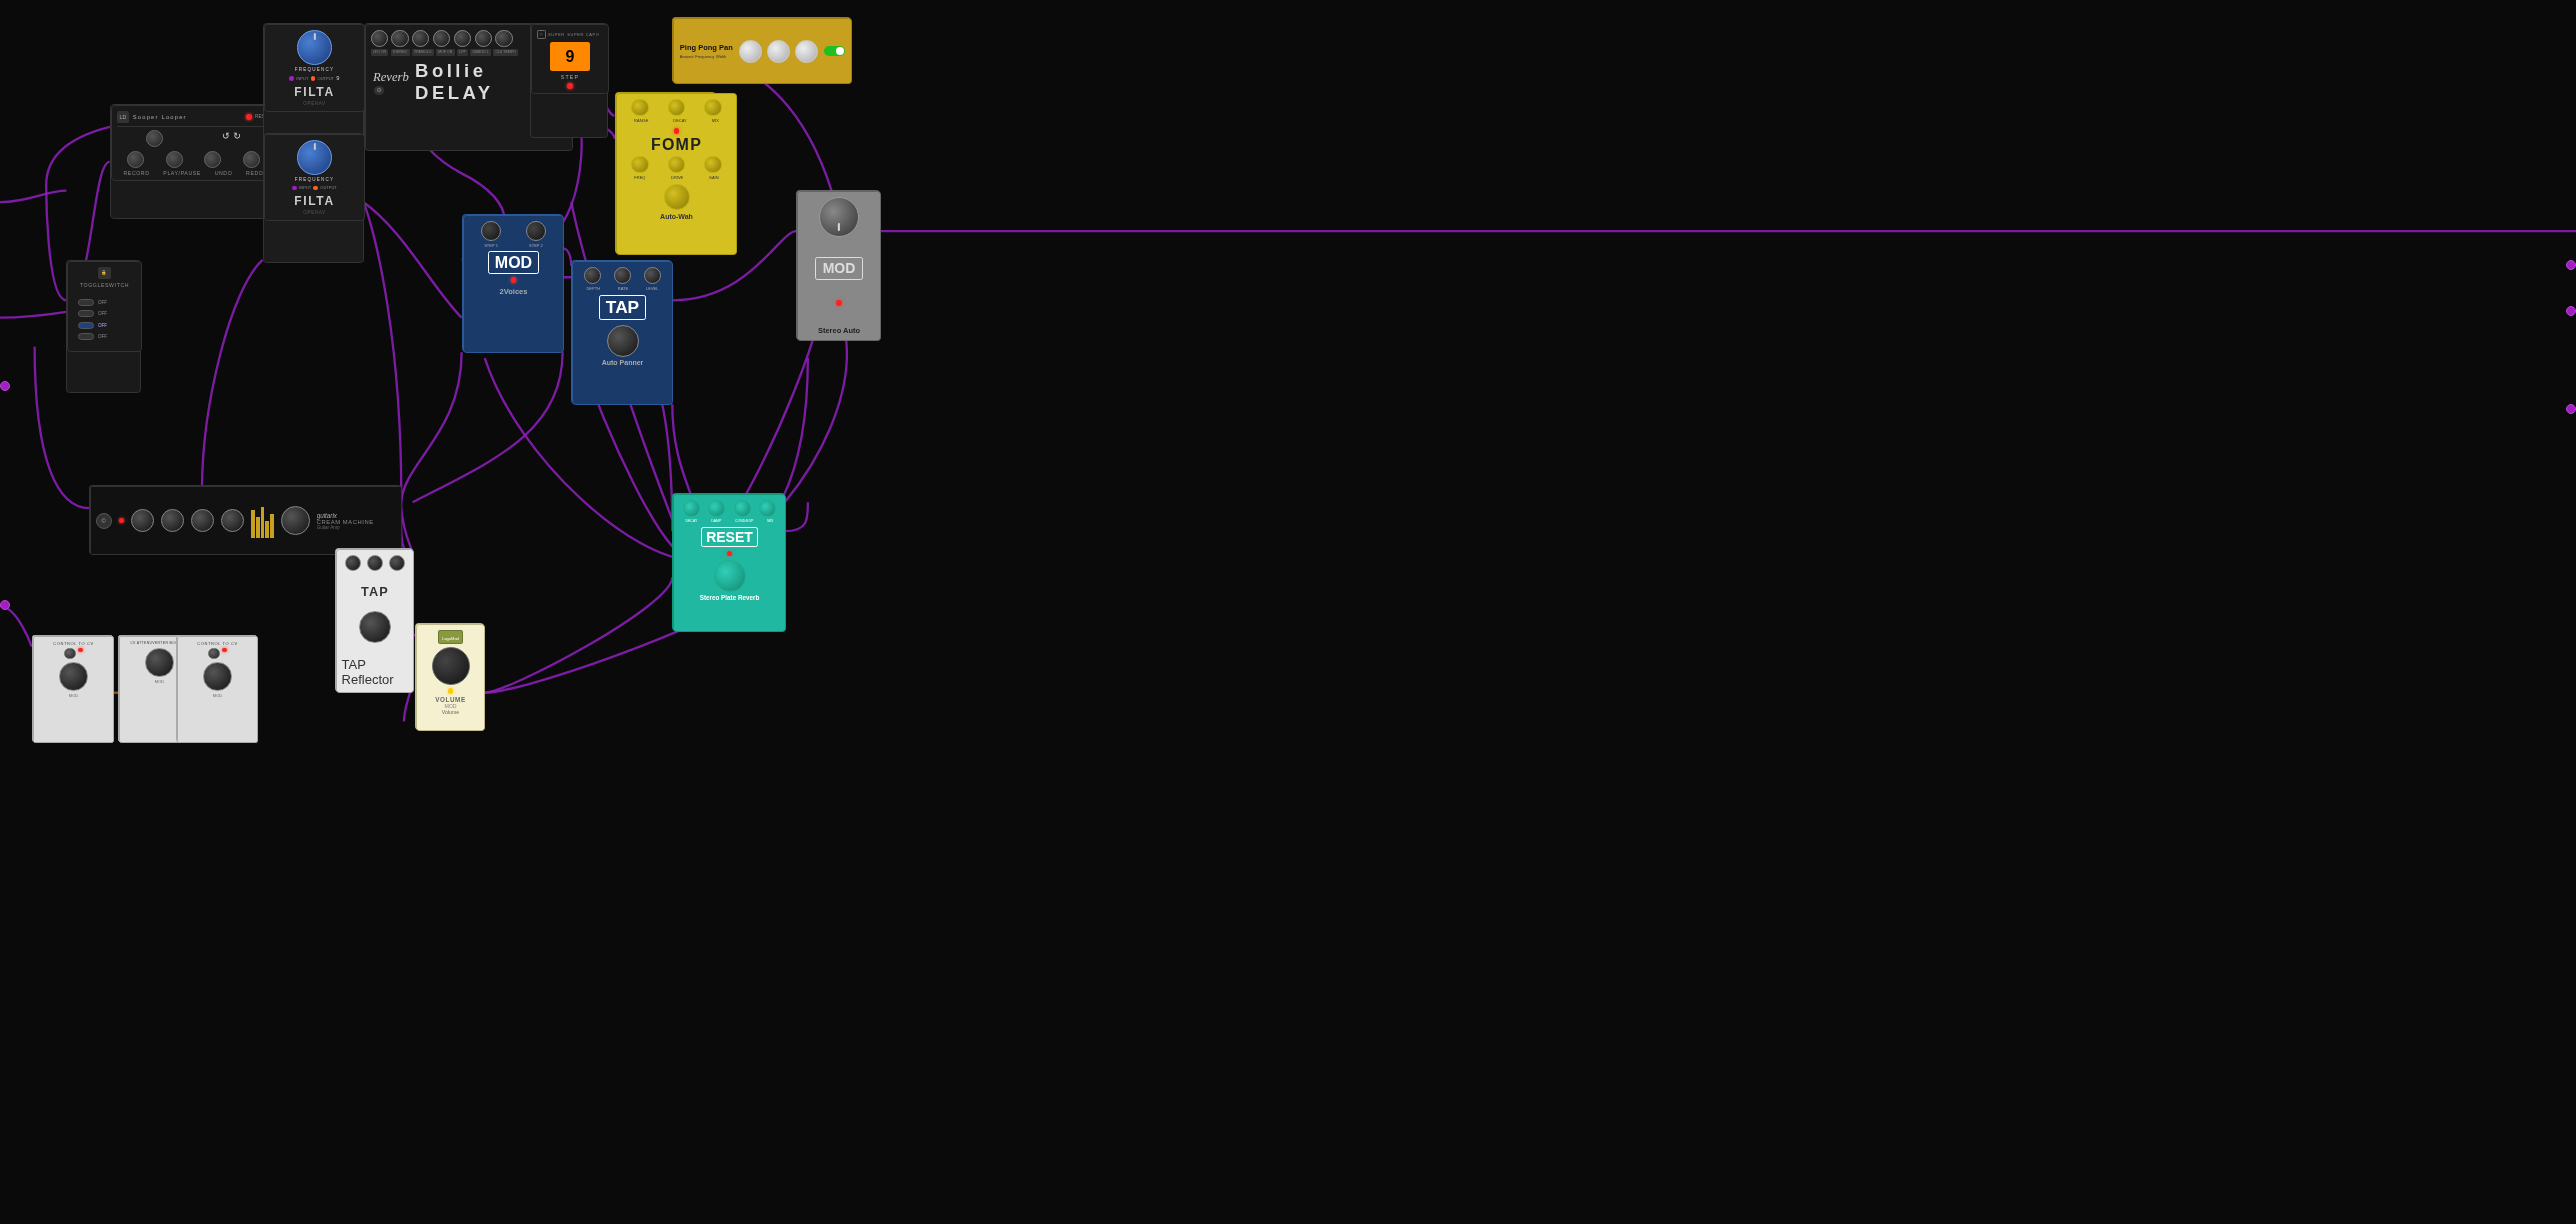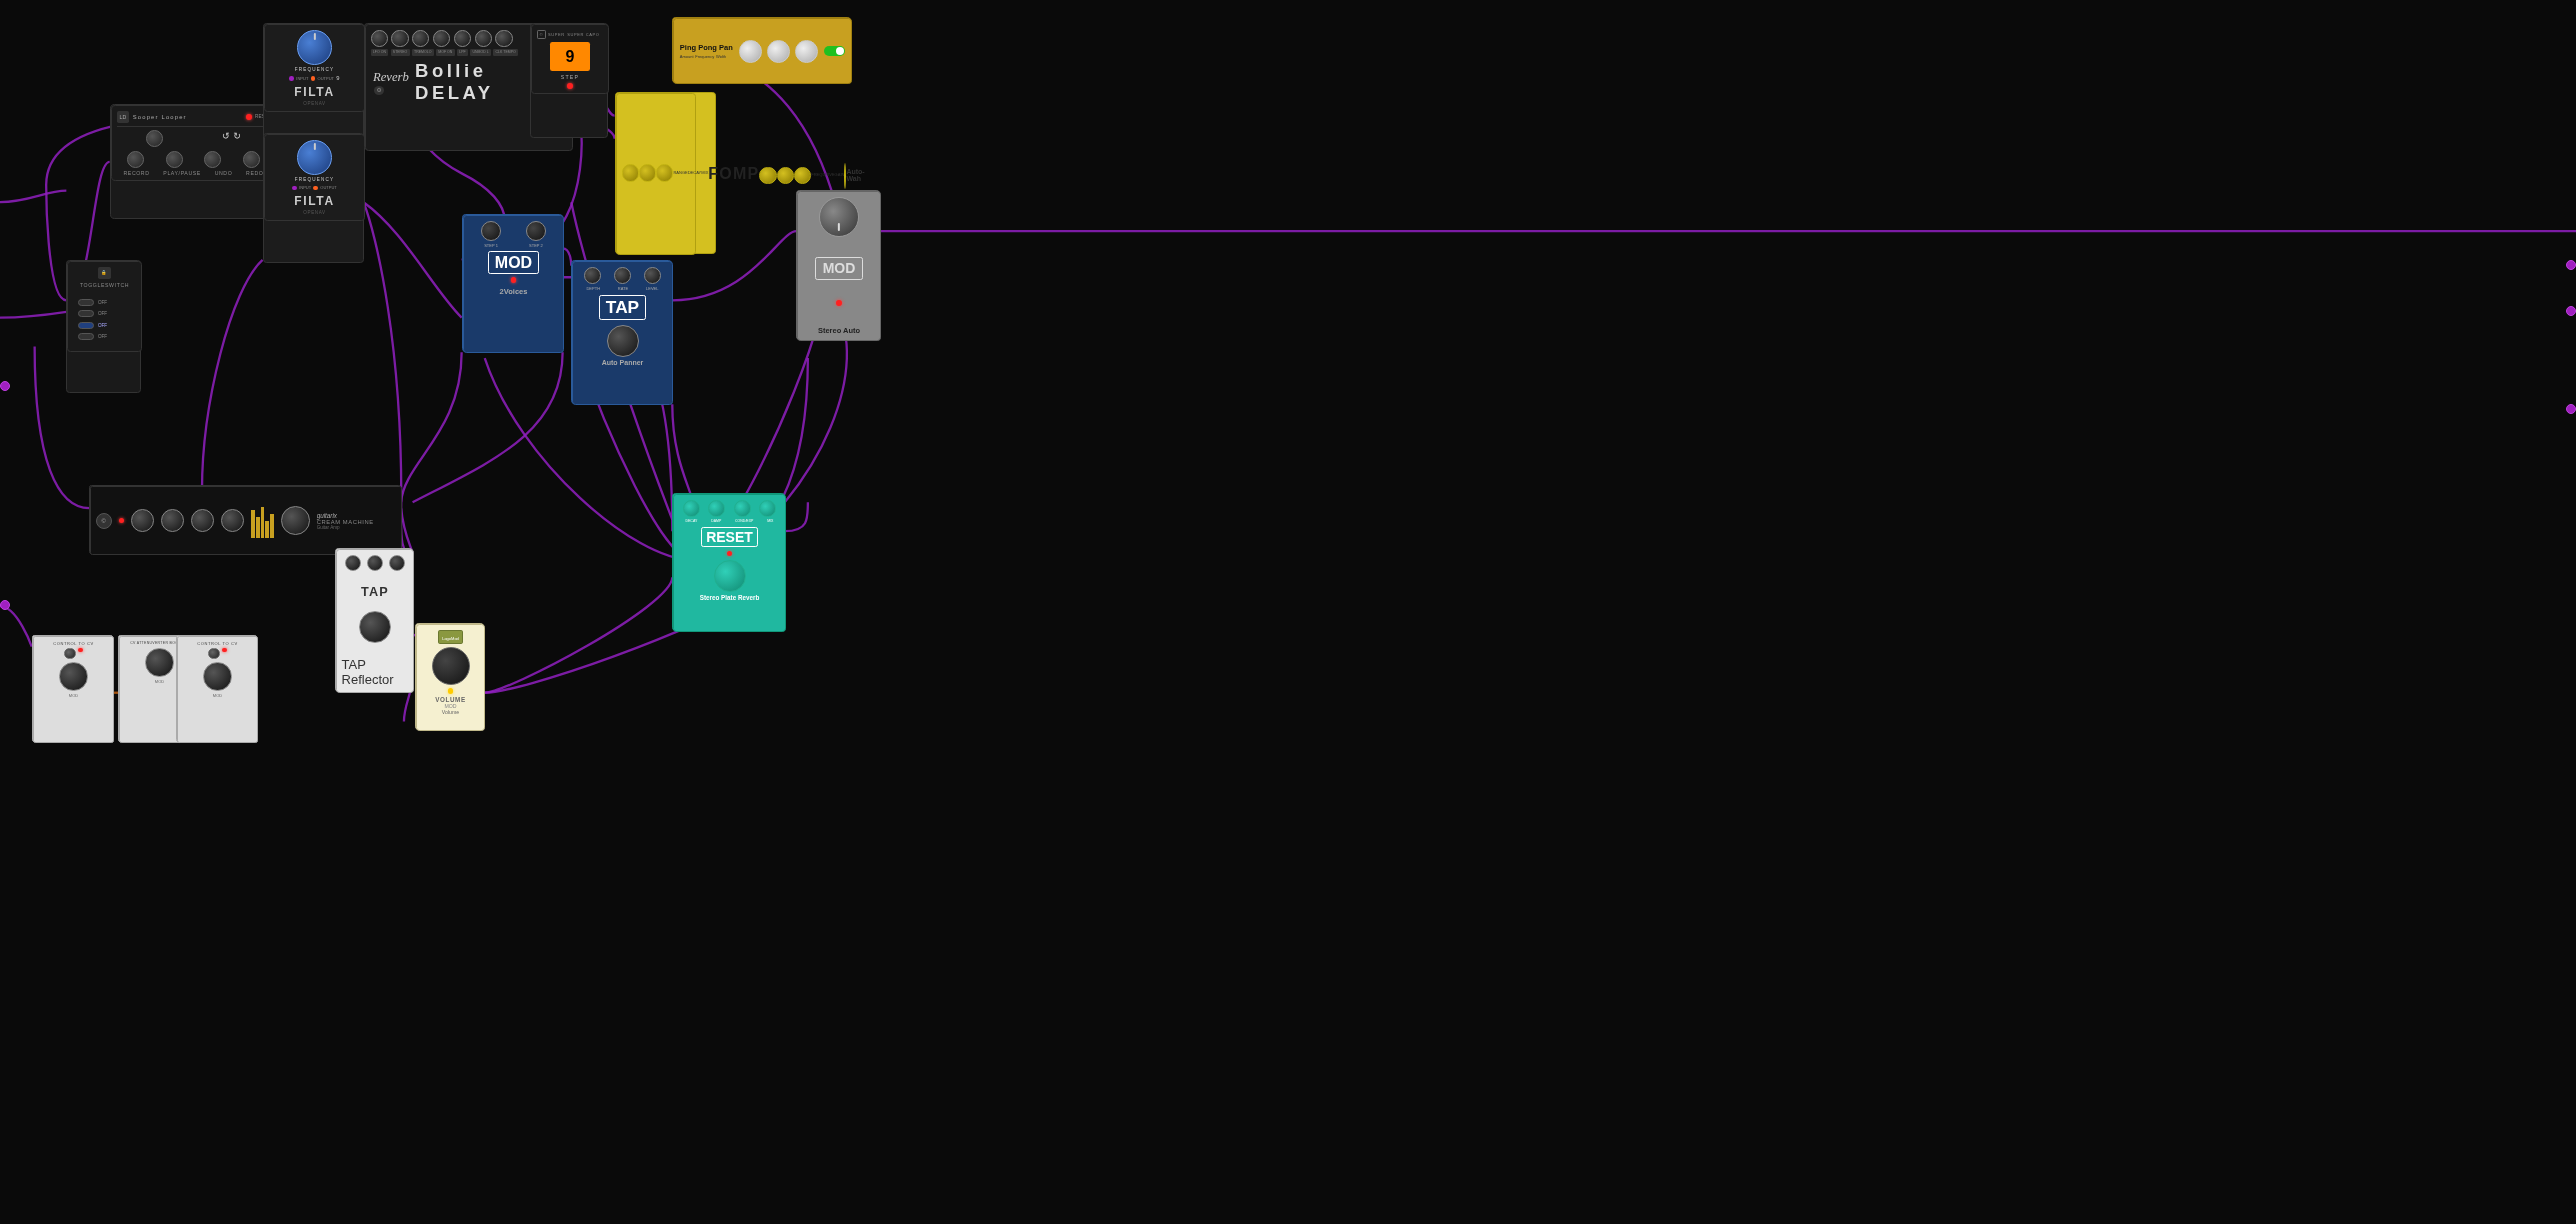--- a/index.html
+++ b/index.html
@@ -608,21 +608,21 @@
     <div style="display:flex;gap:4.6px;align-items:center;">
       <div class="knob-white" style="width:23px;height:23px;"></div>
       <div class="knob-white" style="width:23px;height:23px;"></div>
       <div class="knob-white" style="width:23px;height:23px;"></div>
     </div>
     <div class="ping-pong-toggle"></div>
   </div>
 </div>
 
 <div class="pedal-container auto-wah">
-  <div style="width:80px;height:162px;background:#d4c020;border:1.2px solid #b0a010;border-radius:3.5px;padding:4.6px;display:flex;flex-direction:row;align-items:center;">
+  <div style="width:121px;height:162px;background:#d4c020;border:1.2px solid #b0a010;border-radius:3.5px;padding:4.6px;display:flex;flex-direction:column;align-items:center;">
     <div style="display:flex;justify-content:space-around;width:100%;margin-bottom:2.3px;">
       <div class="knob-yellow" style="width:17.3px;height:17.3px;"></div>
       <div class="knob-yellow" style="width:17.3px;height:17.3px;"></div>
       <div class="knob-yellow" style="width:17.3px;height:17.3px;"></div>
     </div>
     <div style="display:flex;justify-content:space-around;width:100%;margin-bottom:2.3px;">
       <span style="font-size:4px;color:#333;">RANGE</span>
       <span style="font-size:4px;color:#333;">DECAY</span>
       <span style="font-size:4px;color:#333;">MIX</span>
     </div>

